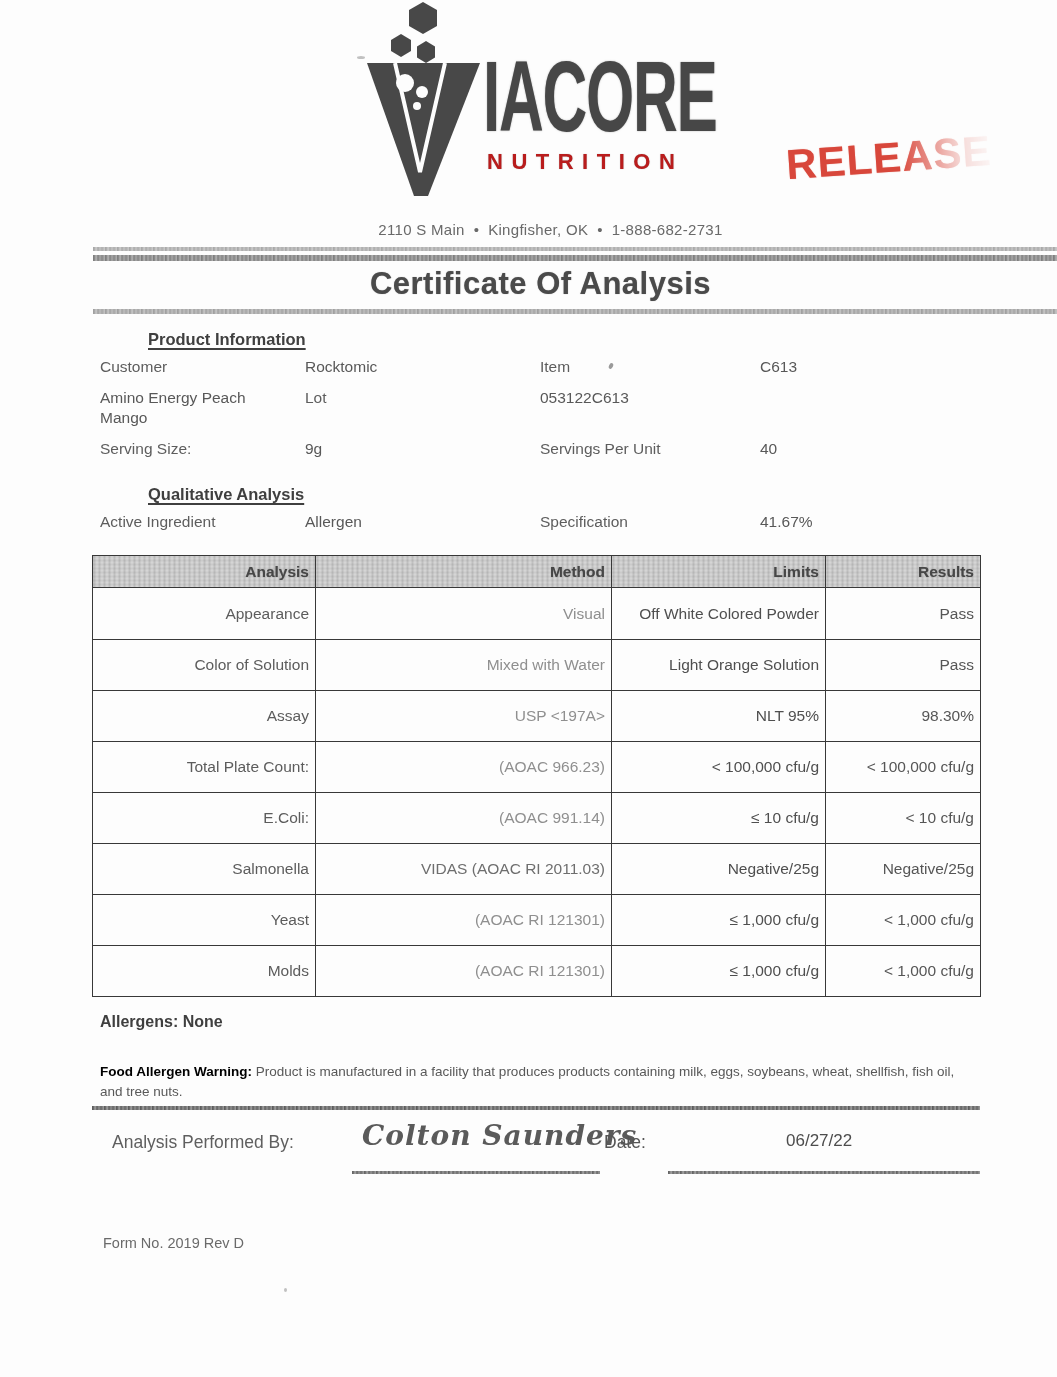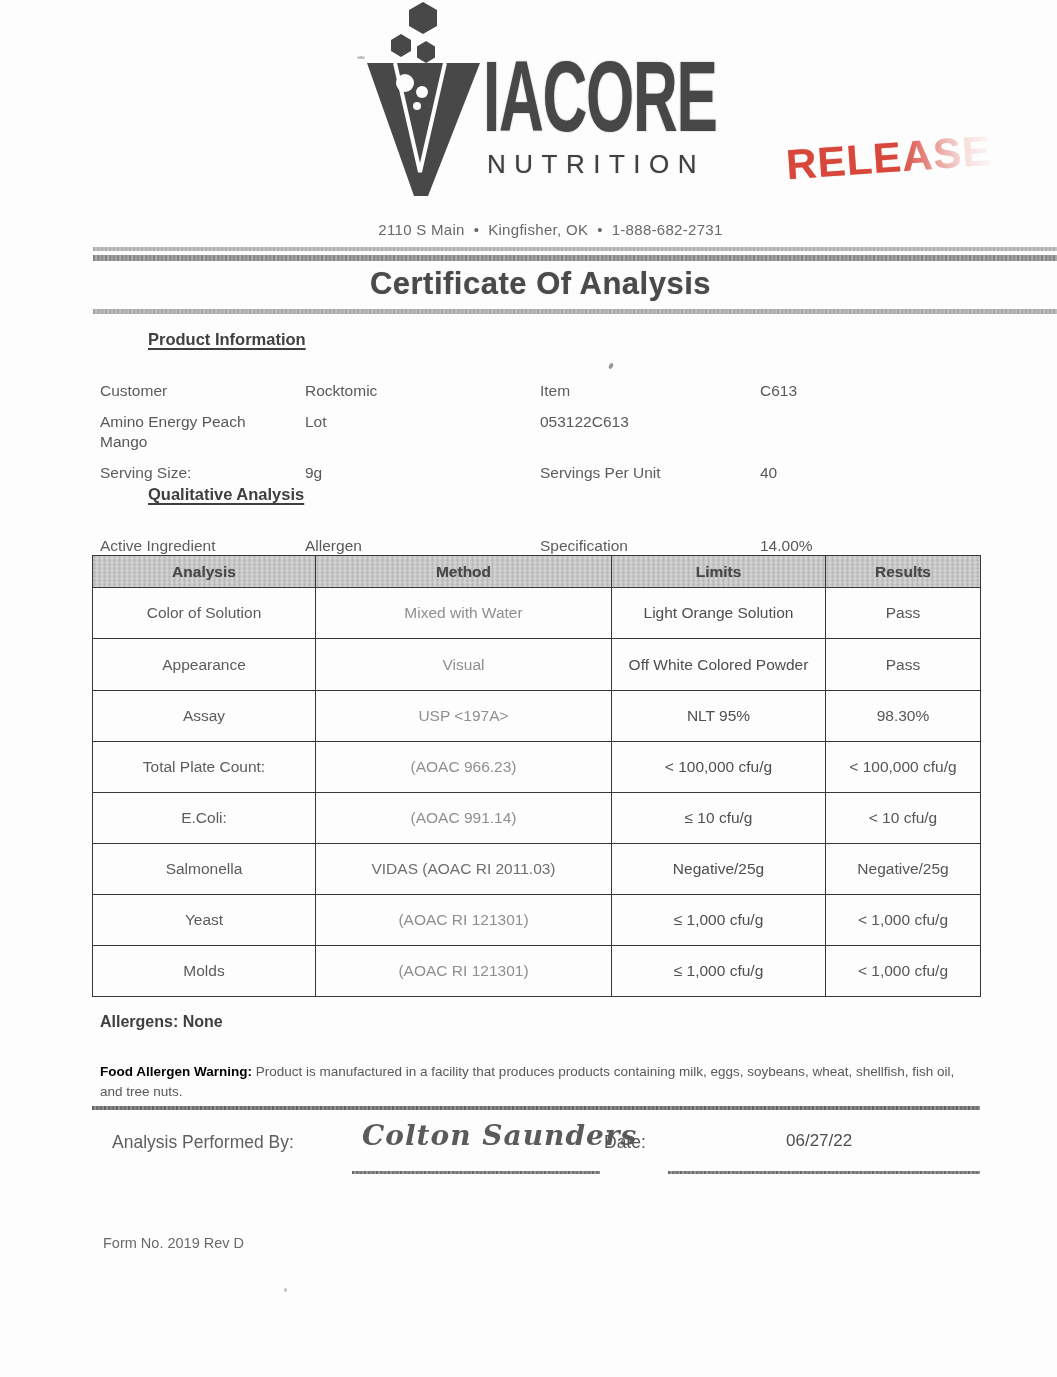--- a/index.html
+++ b/index.html
@@ -11,22 +11,22 @@
 
   
   .logo-mark{position:absolute;left:358px;top:0px;width:125px;height:200px;}
   .logo-main{
     position:absolute;left:483px;top:52px;font-size:100px;line-height:0.88;
     font-weight:700;color:#474747;letter-spacing:-2px;
     transform:scaleX(0.62);transform-origin:left top;white-space:nowrap;
     text-shadow:0 0 2px rgba(90,90,90,.55);
   }
   .logo-sub{
-    position:absolute;left:487px;top:149px;font-size:26px;font-weight:400;
-    color:#404040;letter-spacing:8.5px;white-space:nowrap;
+    position:absolute;left:487px;top:149px;font-size:22px;font-weight:700;
+    color:#b91c1c;letter-spacing:8.5px;white-space:nowrap;
     text-shadow:0 0 1px rgba(90,90,90,.5);
   }
 
   
   .stamp{
     position:absolute;left:786px;top:134px;font-size:42px;font-weight:800;
     color:#d8473b;letter-spacing:1px;transform:rotate(-4deg);white-space:nowrap;
     -webkit-mask-image:linear-gradient(90deg,#000 0%,#000 55%,rgba(0,0,0,.55) 72%,rgba(0,0,0,.18) 86%,rgba(0,0,0,.04) 100%);
     mask-image:linear-gradient(90deg,#000 0%,#000 55%,rgba(0,0,0,.55) 72%,rgba(0,0,0,.18) 86%,rgba(0,0,0,.04) 100%);
     text-shadow:0 0 1px rgba(216,71,59,.6);
@@ -52,34 +52,34 @@
   .speck{position:absolute;background:#9a9a9a;border-radius:50%;}
 
   
   .section-heading{
     position:absolute;left:100px;font-size:16.5px;font-weight:700;color:#3f3f3f;
     text-decoration:underline;text-underline-offset:3px;text-decoration-thickness:1.5px;margin-left:48px;
   }
   .info-row{
     position:absolute;left:100px;width:880px;display:grid;
     grid-template-columns:205px 235px 220px auto;
-    font-size:15.5px;color:#5d5d5d;line-height:1.32;margin-top:24px;
+    font-size:15.5px;color:#5d5d5d;line-height:1.32;
   }
   .info-row .val{color:#585858;}
   .val-narrow{max-width:178px;}
 
   
   .coa-table{
     position:absolute;left:92px;top:555px;width:888px;border-collapse:collapse;
     font-size:15.5px;table-layout:fixed;
   }
   .coa-table col.c1{width:223px;} .coa-table col.c2{width:296px;}
   .coa-table col.c3{width:214px;} .coa-table col.c4{width:155px;}
   .coa-table th,.coa-table td{
-    border:1.6px solid #383838;text-align:center;vertical-align:middle;padding:2px 6px;
+    border:1.6px solid #383838;text-align:right;vertical-align:middle;padding:2px 6px;
   }
   .coa-table th{
     height:27px;font-size:15.5px;font-weight:700;color:#474747;
     background-image:
       repeating-linear-gradient(90deg, rgba(125,125,125,.22) 0 2px, rgba(215,215,215,.25) 2px 5px),
       repeating-linear-gradient(0deg,#d4d4d4 0 2px,#c6c6c6 2px 4px);
     text-shadow:0 0 1px rgba(80,80,80,.4);
   }
   .coa-table td{height:46px;}
   .coa-table td.analysis{color:#5c5c5c;}
@@ -146,49 +146,49 @@
     <span class="val">9g</span>
     <span>Servings Per Unit</span>
     <span class="val">40</span>
   </div>
 
   <div class="section-heading" style="top:485px;">Qualitative Analysis</div>
   <div class="info-row" style="top:512px;">
     <span>Active Ingredient</span>
     <span class="val">Allergen</span>
     <span>Specification</span>
-    <span class="val">14.00%</span>
+    <span class="val">41.67%</span>
   </div>
 
   <table class="coa-table">
     <colgroup>
         <col class="c1">
         <col class="c2">
         <col class="c3">
         <col class="c4">
       </colgroup>
     <thead>
       <tr>
         <th>Analysis</th>
         <th>Method</th>
         <th>Limits</th>
         <th>Results</th>
       </tr>
     </thead>
     <tbody>
-      <tr>
-        <td class="analysis">Color of Solution</td>
-        <td class="method">Mixed with Water</td>
-        <td class="limits">Light Orange Solution</td>
-        <td class="results">Pass</td>
-      </tr>
       <tr style="height:52px;">
         <td class="analysis">Appearance</td>
         <td class="method">Visual</td>
         <td class="limits">Off White Colored Powder</td>
+        <td class="results">Pass</td>
+      </tr>
+      <tr>
+        <td class="analysis">Color of Solution</td>
+        <td class="method">Mixed with Water</td>
+        <td class="limits">Light Orange Solution</td>
         <td class="results">Pass</td>
       </tr>
       <tr>
         <td class="analysis">Assay</td>
         <td class="method">USP &lt;197A&gt;</td>
         <td class="limits">NLT 95%</td>
         <td class="results">98.30%</td>
       </tr>
       <tr>
         <td class="analysis">Total Plate Count:</td>

